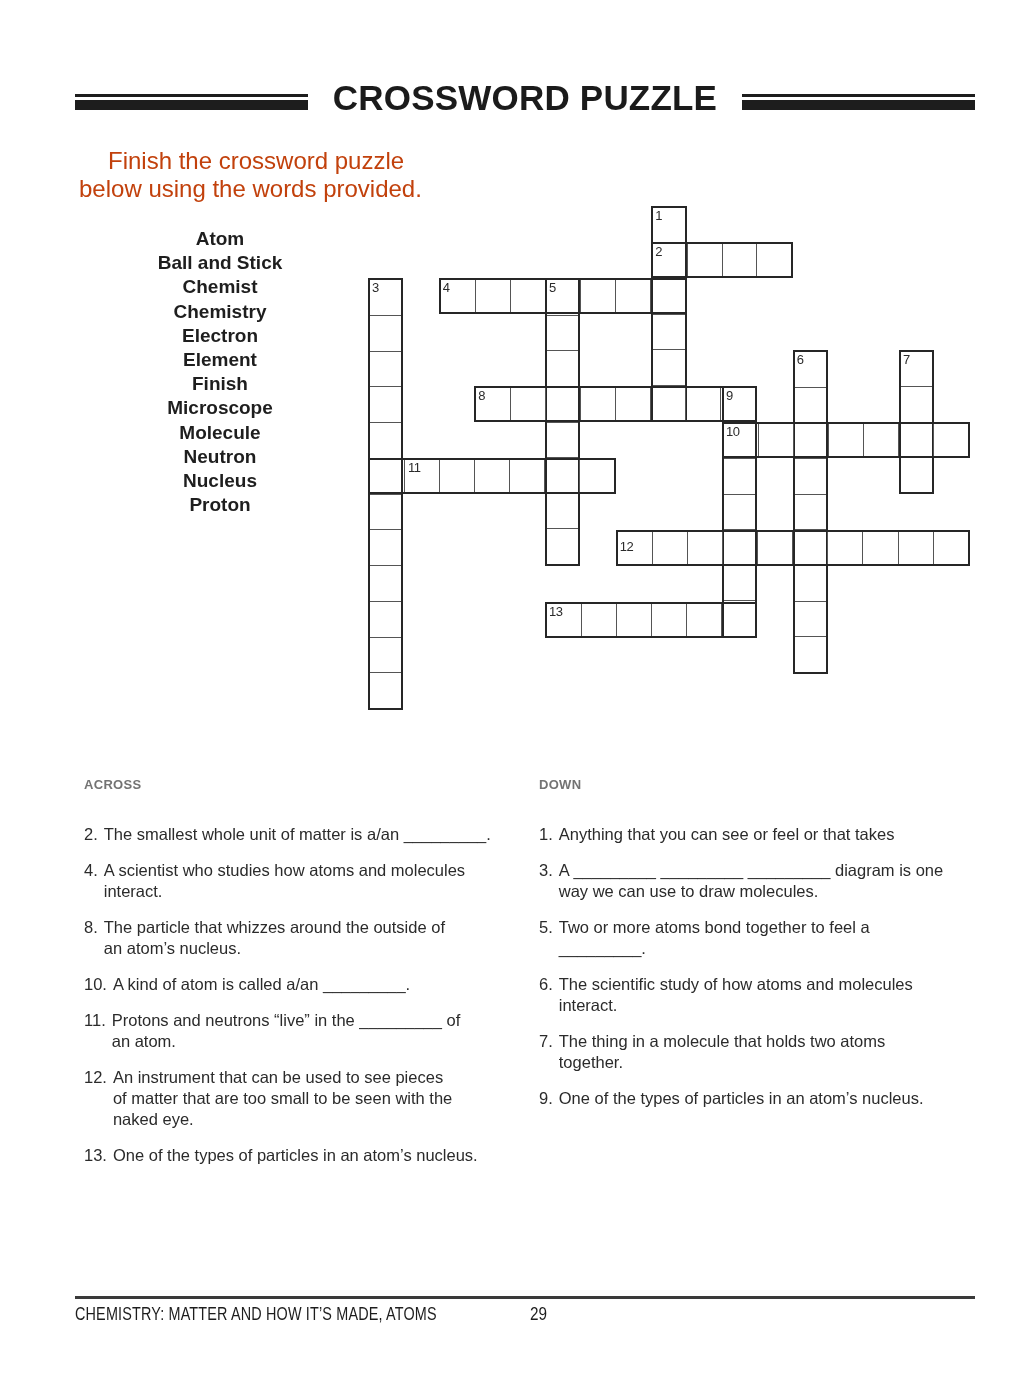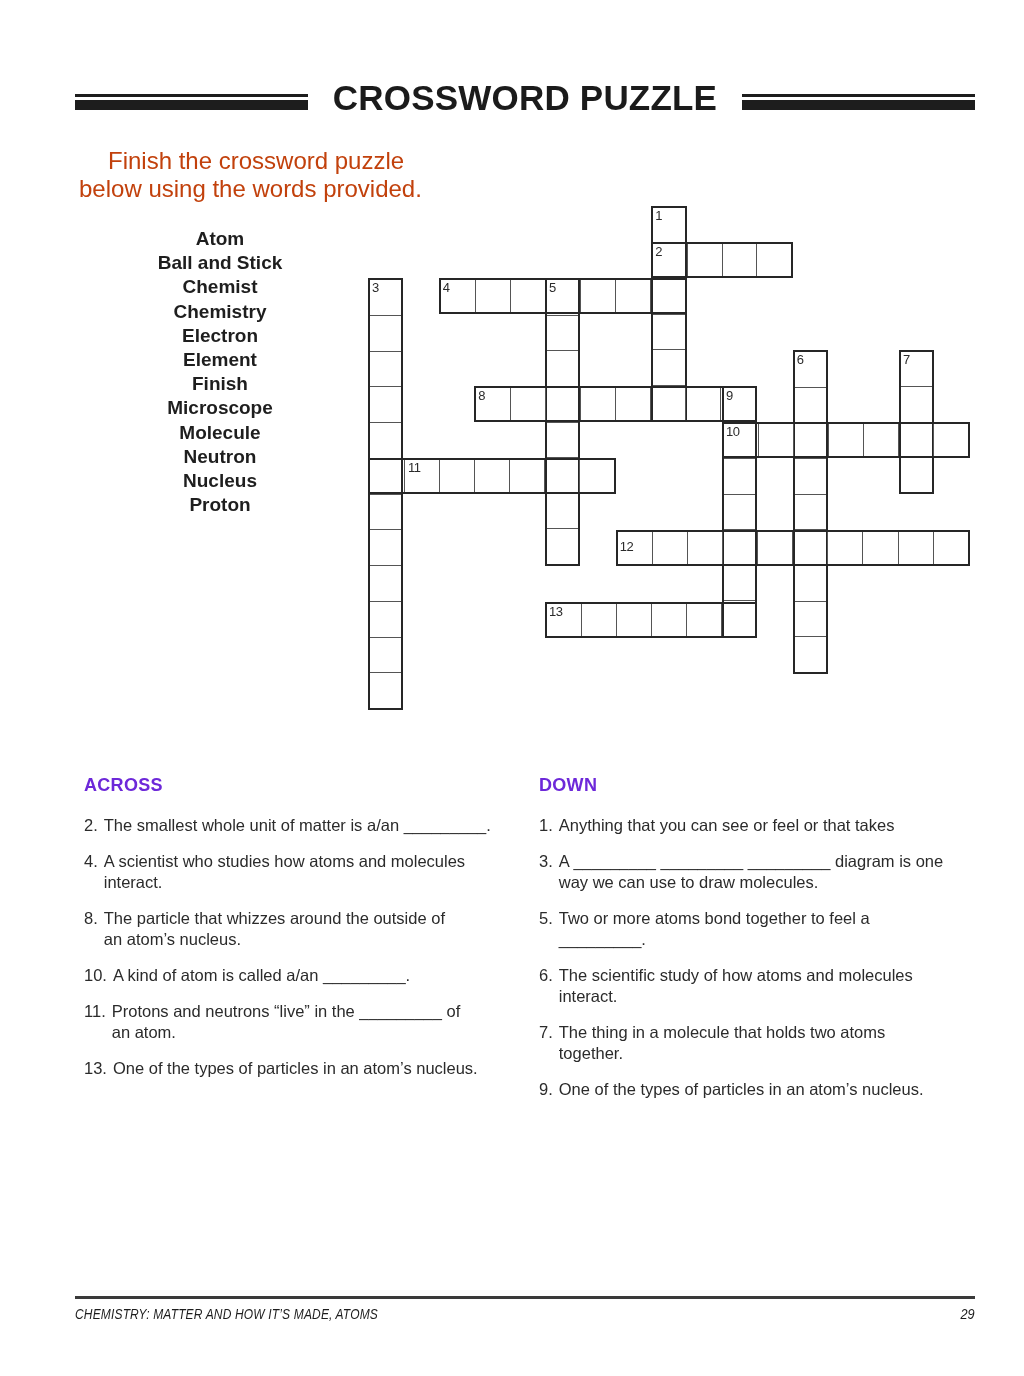--- a/index.html
+++ b/index.html
@@ -35,31 +35,31 @@
   .entry.down   .gcell + .gcell { border-top:1px solid #555; }
   .gnum {
     position:absolute; font-size:13px; line-height:13px; color:#2b2b2b;
     pointer-events:none; letter-spacing:-0.5px;
   }
   
   .clues { position:absolute; top:774px; }
   .clues.across-col { left:84px;  width:436px; }
   .clues.down-col   { left:539px; width:440px; }
   .clues-heading {
-    font-size:18px; font-weight:bold; letter-spacing:0.3px; line-height:22px;
-    color:#6d28d9; margin-bottom:19px;
+    font-size:13px; font-weight:bold; letter-spacing:0.3px; line-height:22px;
+    color:#737373; margin-bottom:28px;
   }
   .clue { display:flex; font-size:16.5px; line-height:21.3px; margin-bottom:14.5px; color:#2b2b2b; }
   .clue-num { flex:none; margin-right:6px; white-space:nowrap; }
   .clue-body { flex:1; }
   
   .footer-rule { position:absolute; left:75px; top:1296px; width:900px; height:3px; background:#3a3a3a; }
   .footer {
     position:absolute; left:75px; top:1303px; width:900px; display:flex;
-    justify-content:space-between; font-size:15px; line-height:22px; color:#1d1d1d;font-style:italic;
+    justify-content:flex-start; font-size:18px; line-height:22px; color:#1d1d1d;
   }
   .footer-left span  { display:inline-block; transform:scaleX(0.8);  transform-origin:left center;  letter-spacing:0.2px; }
   .footer-right span { display:inline-block; transform:scaleX(0.85); transform-origin:right center; }
 </style>
 </head>
 <body>
 
 <div class="page">
 
   <div class="title-row">
@@ -261,20 +261,28 @@
           </div>
         </div>
         <div class="clue">
           <span class="clue-num">11.</span>
           <div class="clue-body">
             <div class="clue-line">Protons and neutrons “live” in the _________ of</div>
             <div class="clue-line">an atom.</div>
           </div>
         </div>
         <div class="clue">
+          <span class="clue-num">12.</span>
+          <div class="clue-body">
+            <div class="clue-line">An instrument that can be used to see pieces</div>
+            <div class="clue-line">of matter that are too small to be seen with the</div>
+            <div class="clue-line">naked eye.</div>
+          </div>
+        </div>
+        <div class="clue">
           <span class="clue-num">13.</span>
           <div class="clue-body">
             <div class="clue-line">One of the types of particles in an atom’s nucleus.</div>
           </div>
         </div>
       </div>
   </div>
 
   <div class="clues down-col">
     <div class="clues-heading">DOWN</div>

